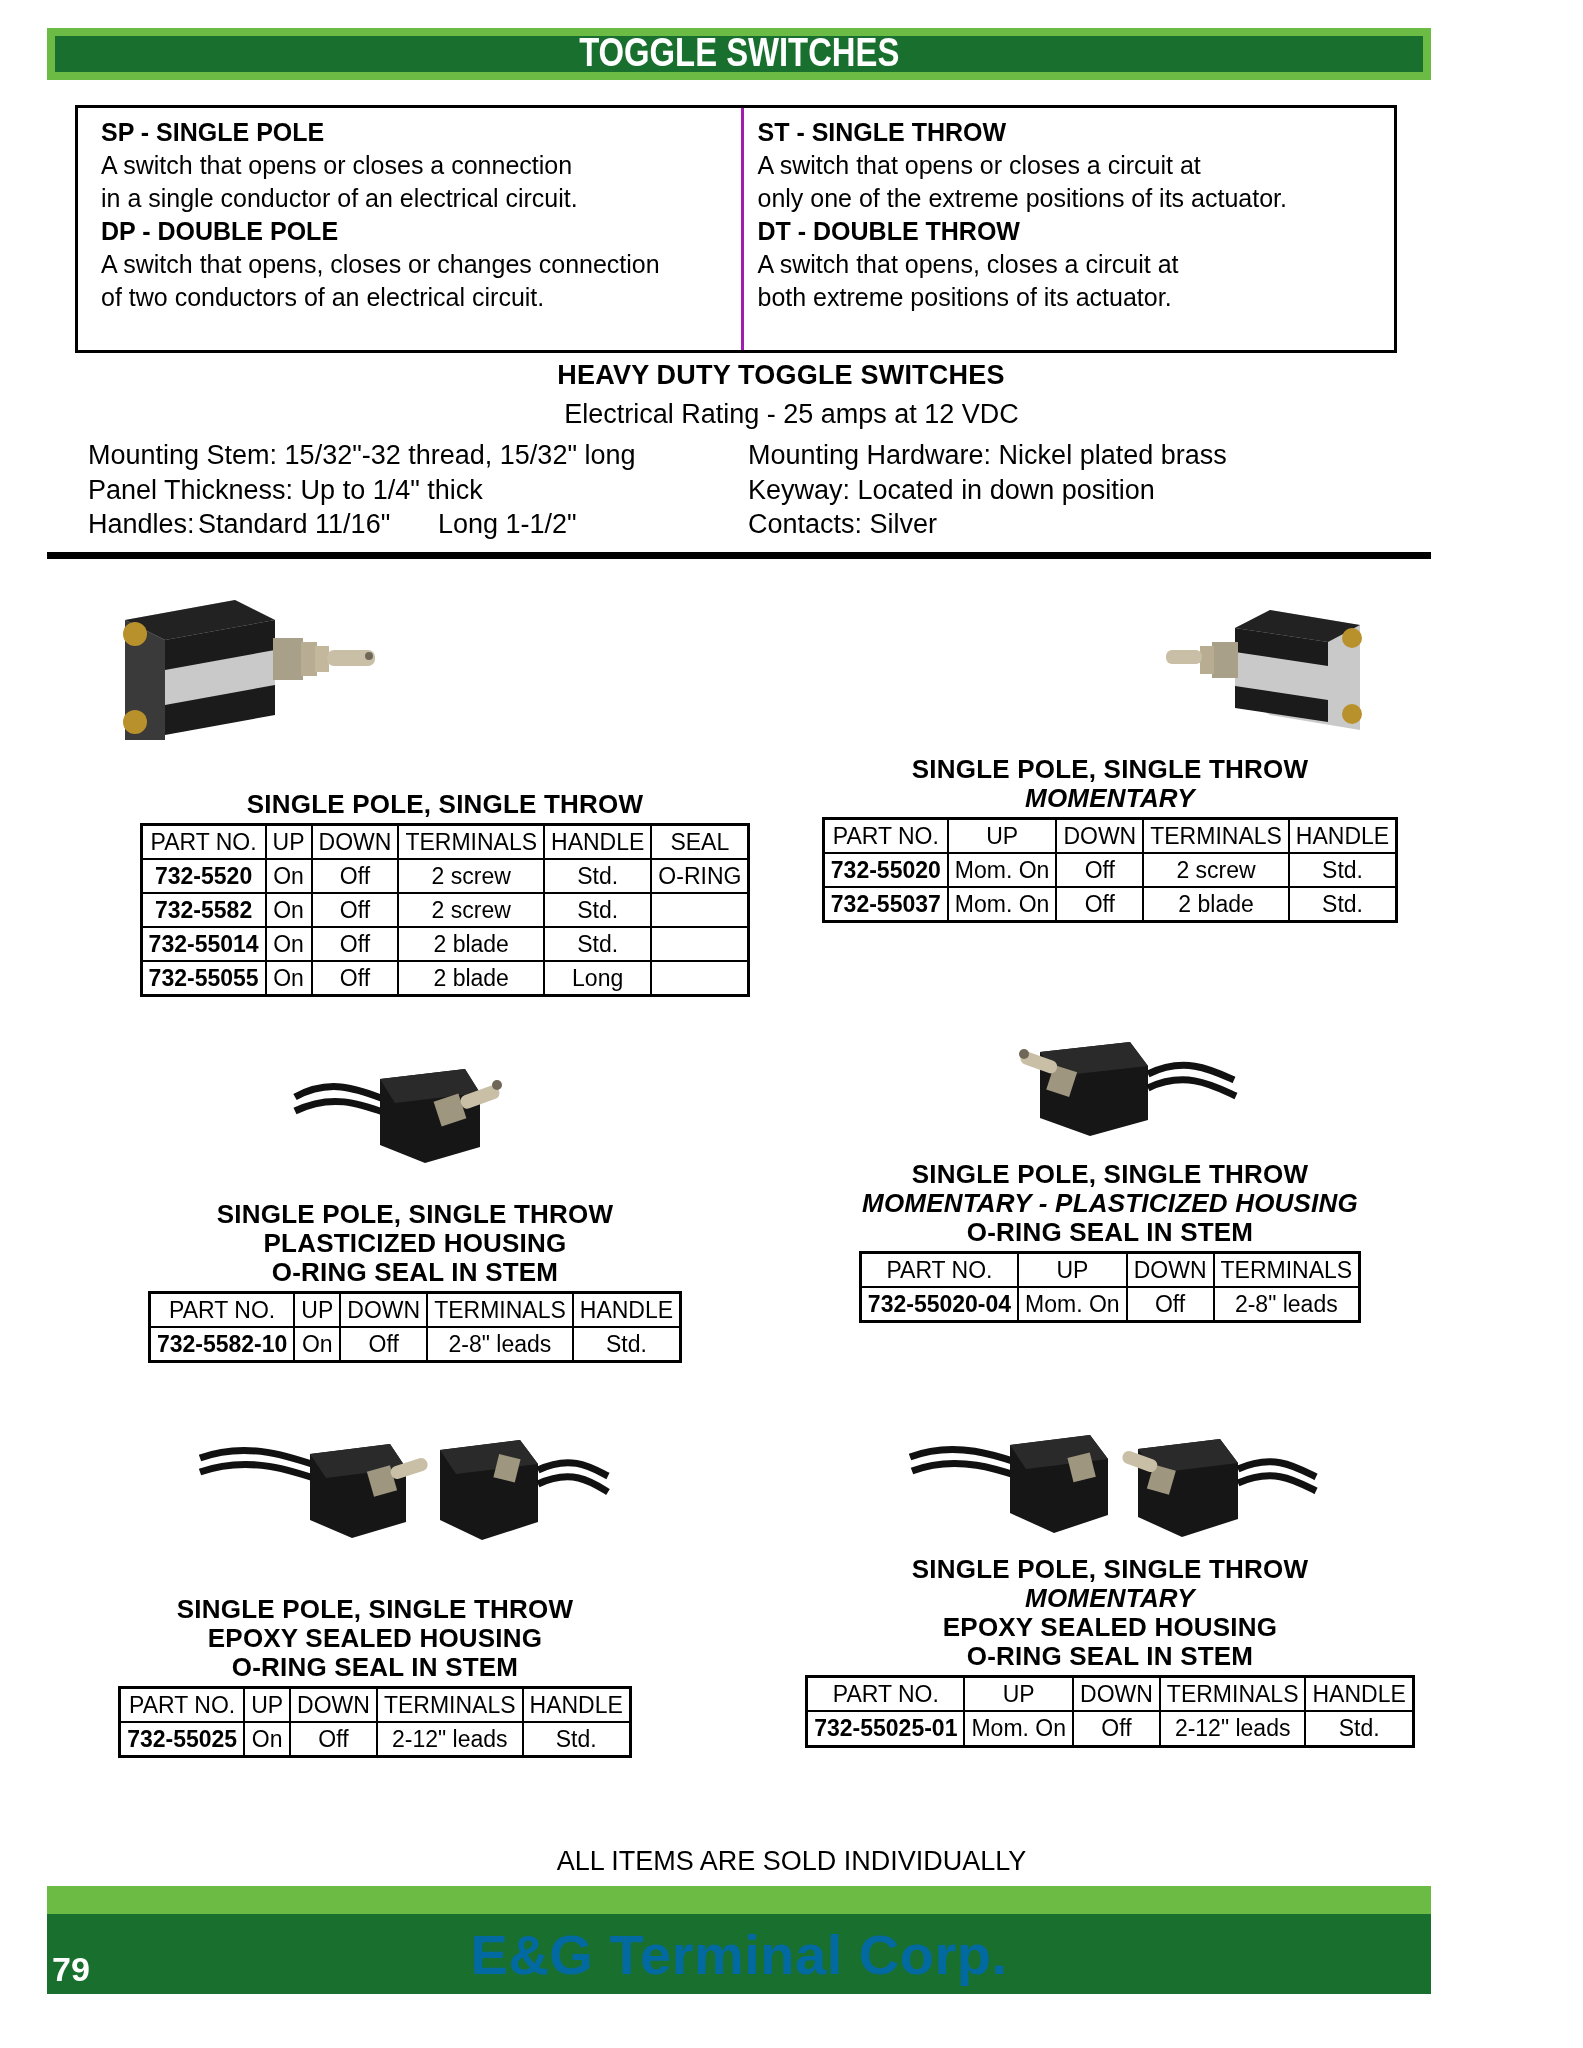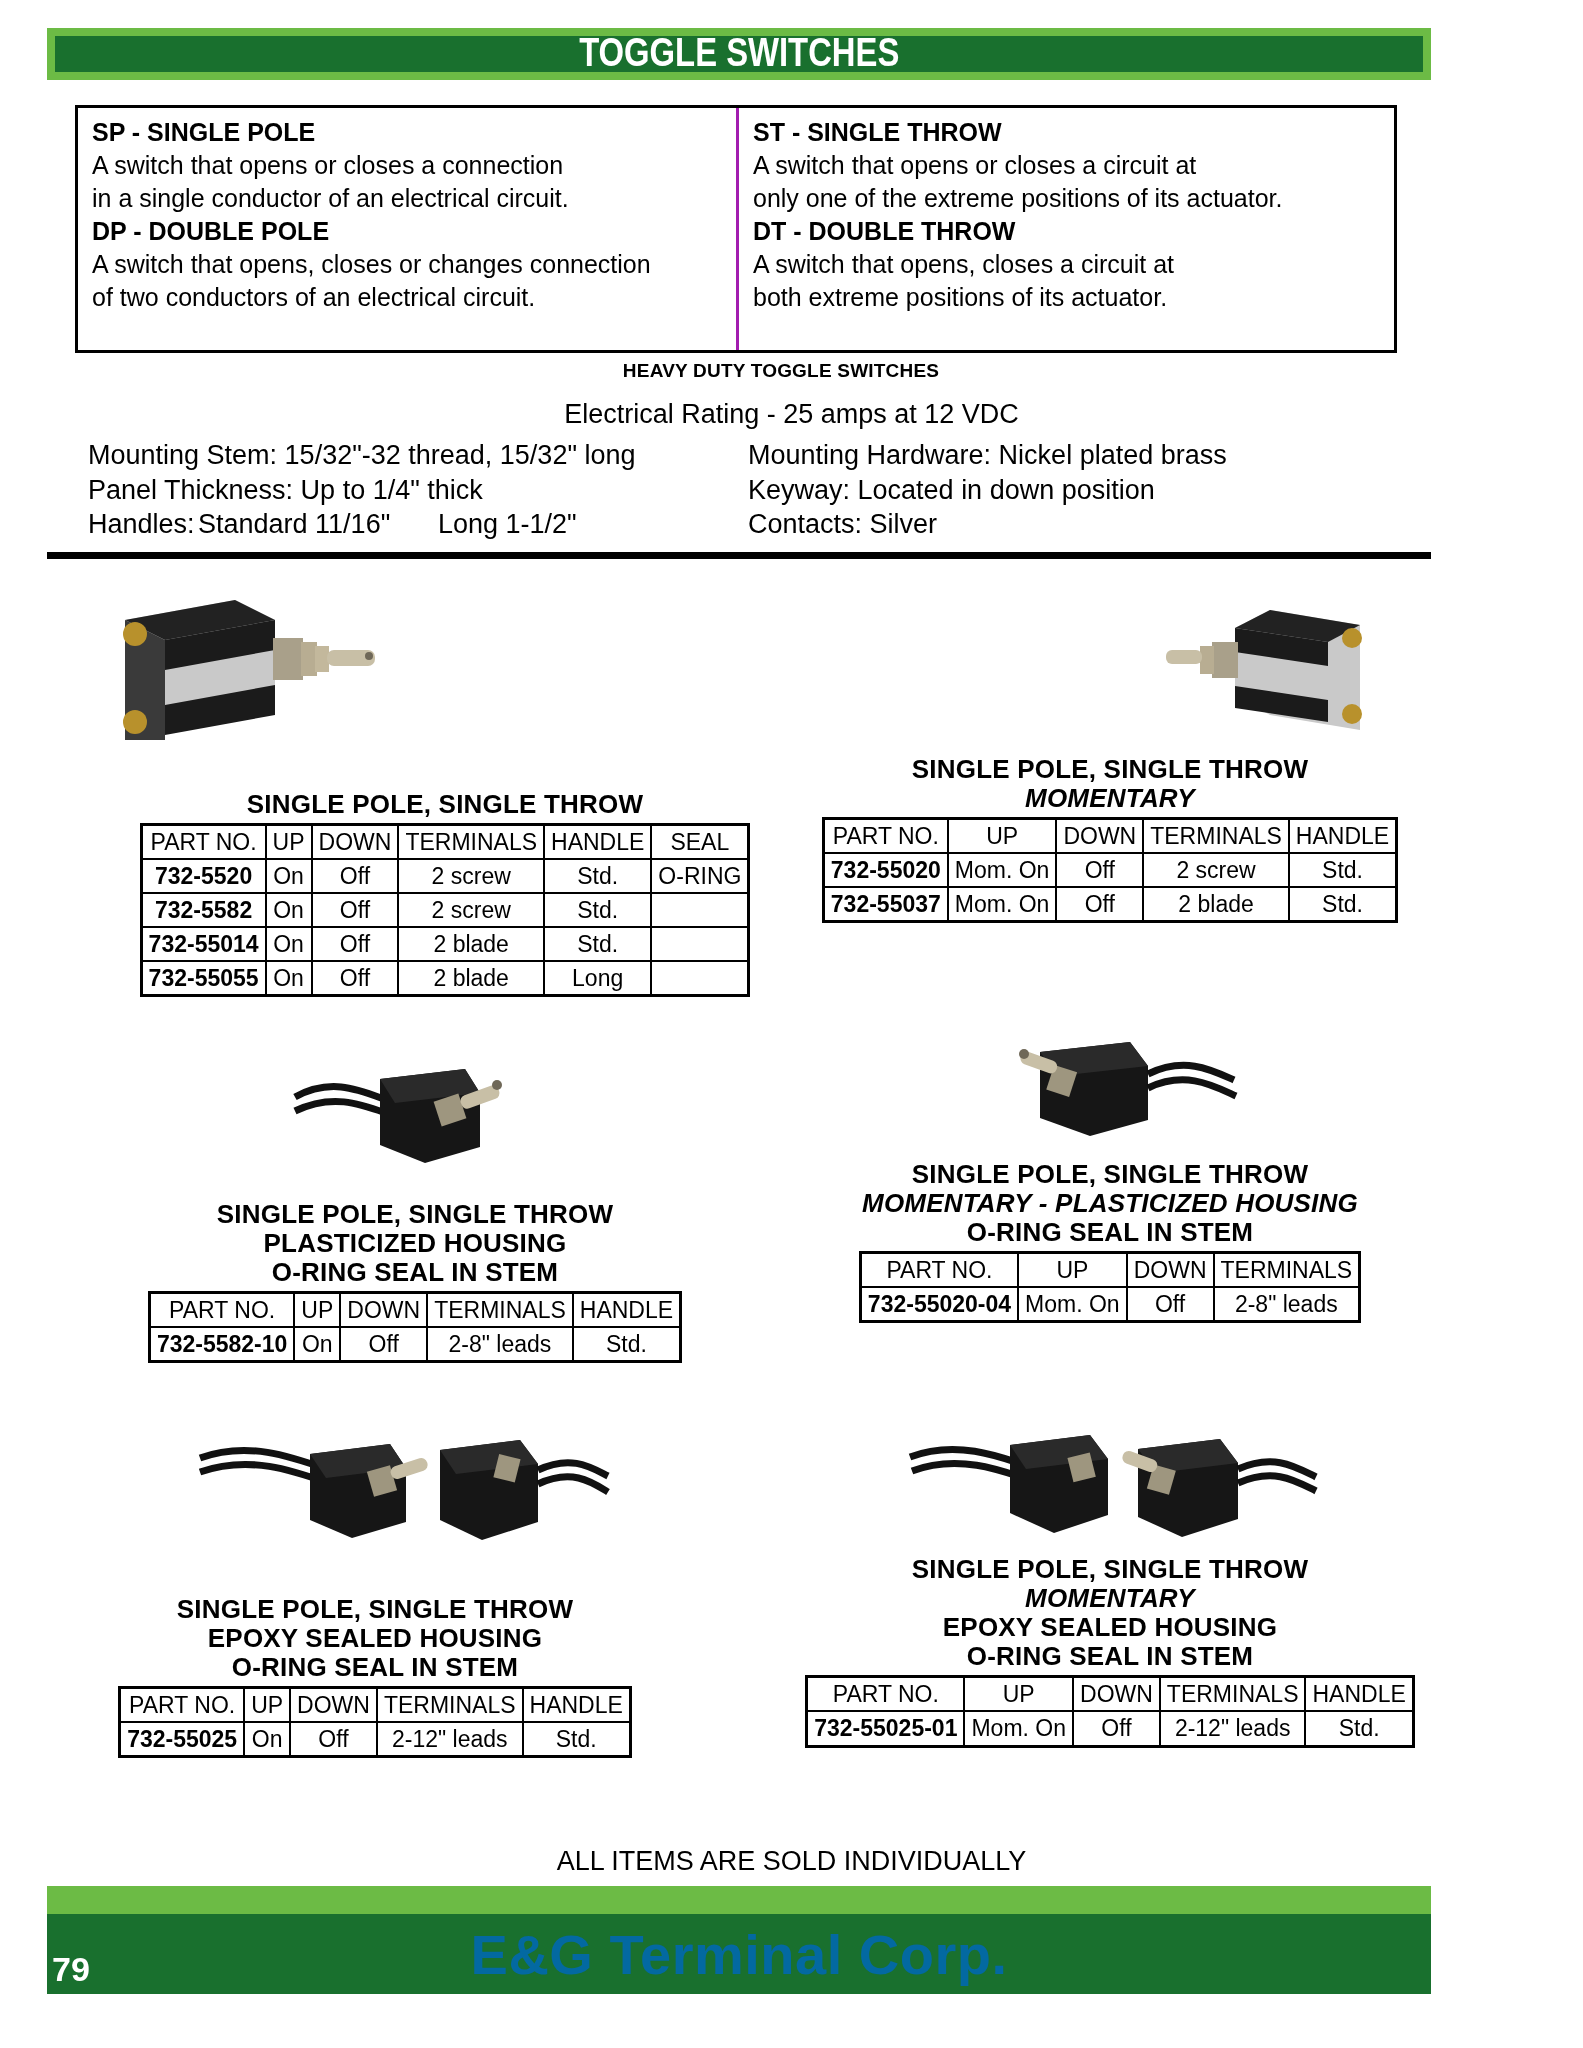--- a/index.html
+++ b/index.html
@@ -44,20 +44,21 @@
   }
 
   
   .def-box {
     position: absolute;
     left: 75px; top: 105px;
     width: 1322px; height: 248px;
     border: 3px solid #000;
     box-sizing: border-box;
     display: flex;
+    padding-left: 9px;
   }
   .def-col {
     box-sizing: border-box;
     padding: 8px 12px 0 14px;
     flex: 0 0 50%;
   }
   .def-col + .def-col { border-left: 3px solid #a21caf; }
   .def-head {
     font-size: 25px; font-weight: bold;
     line-height: 1.32;
@@ -67,21 +68,21 @@
     font-size: 25px; font-weight: normal;
     line-height: 1.32;
     white-space: nowrap;
   }
 
   
   .spec-title {
     position: absolute;
     left: 0; top: 360px; width: 1562px;
     text-align: center;
-    font-size: 19px; font-weight: bold;
+    font-size: 27px; font-weight: bold;
     letter-spacing: 0.2px;
   }
   .spec-rating {
     position: absolute;
     left: 0; top: 399px; width: 1583px;
     text-align: center;
     font-size: 27px;
   }
   .spec-grid {
     position: absolute;

